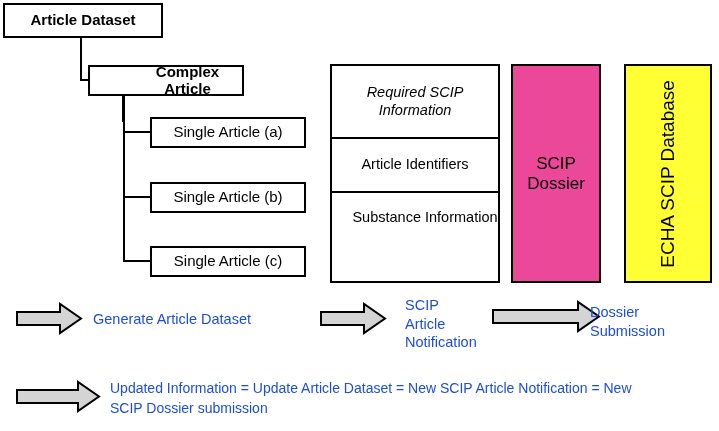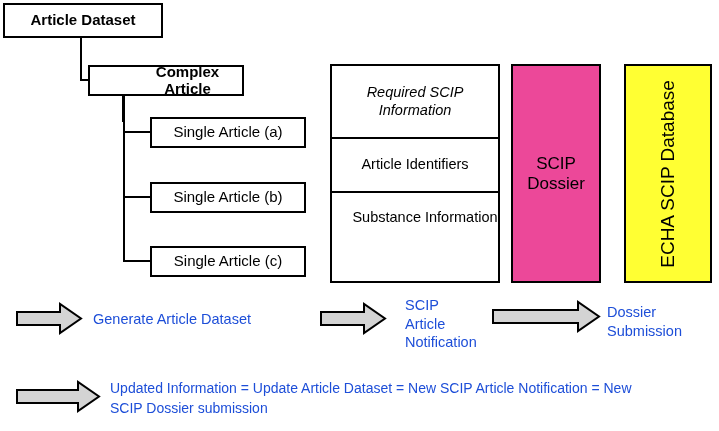--- a/index.html
+++ b/index.html
@@ -79,21 +79,21 @@
   #arrow-submit{left:492px;top:301px;width:108px;height:31px;background:none;}
   #arrow-update{left:16px;top:381px;width:84px;height:31px;background:none;}
 
   
   .caption{
     position:absolute;font-size:14.5px;line-height:1.28;
     color:#1d4ed8;white-space:pre-line;
   }
   #cap-generate{left:93px;top:310px;}
   #cap-notify{left:405px;top:296px;}
-  #cap-submit{left:607px;top:303px;}
+  #cap-submit{left:590px;top:303px;}
   #cap-update{left:110px;top:378px;font-size:14px;line-height:1.45;}
 </style>
 </head>
 <body>
 
 <div class="stage">
 
   <div class="box bold" id="node-article-dataset">
     <span>Article Dataset</span>
   </div>

